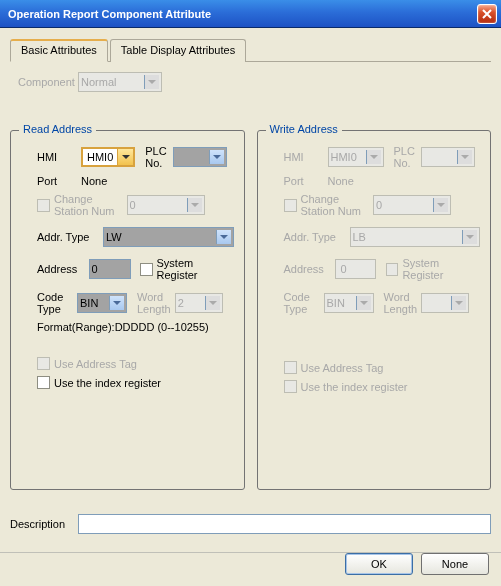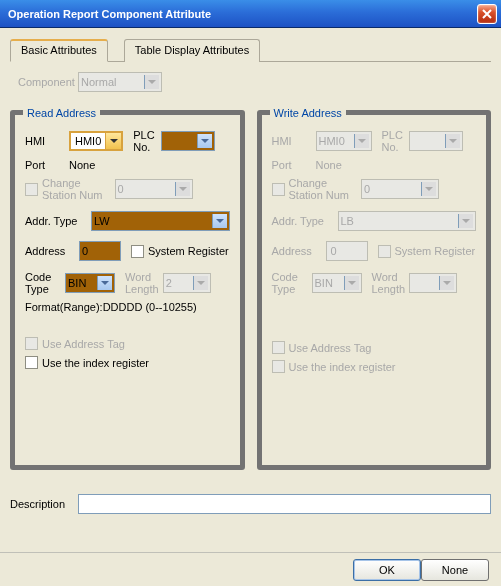--- a/index.html
+++ b/index.html
@@ -43,41 +43,41 @@
   .tabs {
     display: flex;
     border-bottom: 1px solid #aca899;
     margin-bottom: 10px;
   }
   .tab {
     padding: 4px 10px 5px 10px;
     border: 1px solid #aca899;
     border-bottom: none;
     background: #ece9d8;
-    margin-right: 16px;
+    margin-right: 2px;
     position: relative;
     top: 1px;
     cursor: default;
     border-radius: 3px 3px 0 0;
   }
   .tab.active {
     background: #ece9d8;
     border-bottom: 1px solid #ece9d8;
     z-index: 2;
     border-top: 2px solid #e6ae4c;
     padding-top: 3px;
   }
 
   .row { display: flex; align-items: center; margin-bottom: 6px; }
   .lbl { width: 60px; color: #555; }
   .lbl.disabled { color: #a8a8a8; }
 
   .select, .input {
     border: 1px solid #7f9db9;
-    background: #a16207;
+    background: #a3a3a3;
     height: 20px;
     padding: 1px 2px;
     font-size: 11px;
   }
   .select.dropdown { position: relative; padding-right: 16px; min-width: 46px; display:inline-flex; align-items:center; cursor:default;}
   .select.dropdown::after {
     content:"";
     position:absolute; right:2px; top:2px; bottom:2px; width:14px;
     background: linear-gradient(to bottom,#cfe3fb,#a8c8ef);
     border-left:1px solid #7f9db9;
@@ -96,41 +96,42 @@
     height:20px;
   }
   .hmi-inner .val { padding:0 4px; font-size:11px; }
   .hmi-inner .ybtn {
     width:16px; height:100%; background:linear-gradient(to bottom,#ffe79c,#f2c24e);
     border-left:1px solid #d8a23e; display:flex;align-items:center;justify-content:center;
   }
   .hmi-inner .ybtn .arrow{width:0;height:0;border-left:4px solid transparent;border-right:4px solid transparent;border-top:4px solid #333;}
 
   .groupbox {
-    border: 5px solid #737373;
+    border: 1px solid #737373;
     border-radius: 3px;
-    padding: 14px 10px 8px 10px;
+    padding: 14px 10px 8px 26px;
     position: relative;
     margin-bottom: 12px;
+    margin-top: 20px;
   }
   .groupbox > .legend {
     position: absolute; top: -8px; left: 8px;
     background: #ece9d8; padding: 0 4px; color: #0046a6;
   }
   .two-col { display:flex; gap:12px; }
   .two-col .groupbox { flex:1; min-height: 360px; }
 
   .chk {
     width:13px;height:13px;border:1px solid #8e8e82;background:#fff;display:inline-block;margin-right:4px;vertical-align:middle;
   }
   .chk.disabled{background:#e8e8e4;border-color:#bdbdb3;}
 
   .btnbar {
     height:34px; border-top:1px solid #c0c0b8;
-    display:flex; justify-content:flex-end; align-items:center; 
+    display:flex; justify-content:flex-end; align-items:flex-start; gap:8px;
     padding-right:12px;
     background:#ece9d8;
   }
   .btn {
     min-width:68px; height:22px;
     border:1px solid #707070;
     background:linear-gradient(to bottom,#fff,#e6e6de);
     border-radius:3px;
     display:flex;align-items:center;justify-content:center;
     padding:0 12px;

